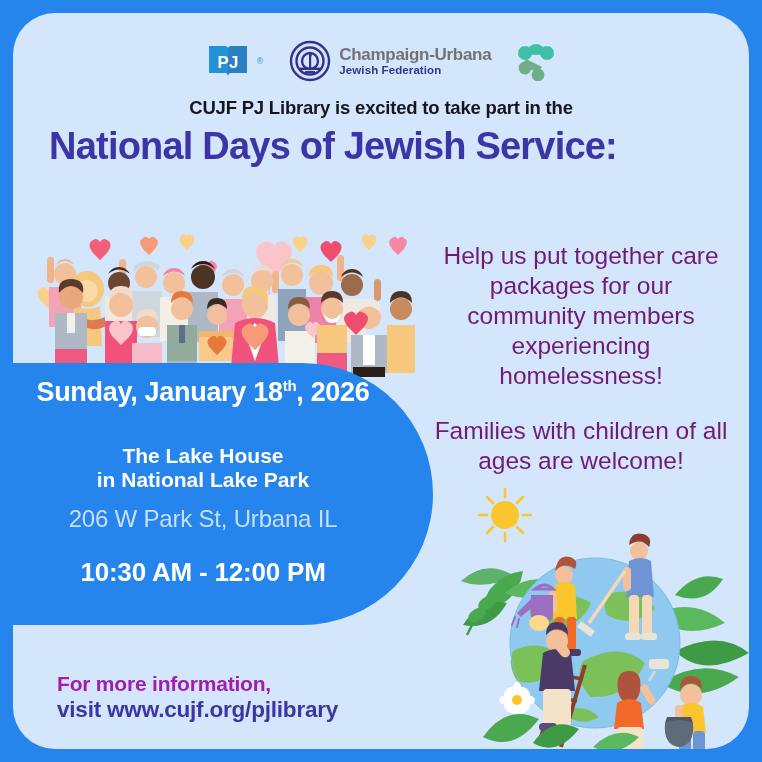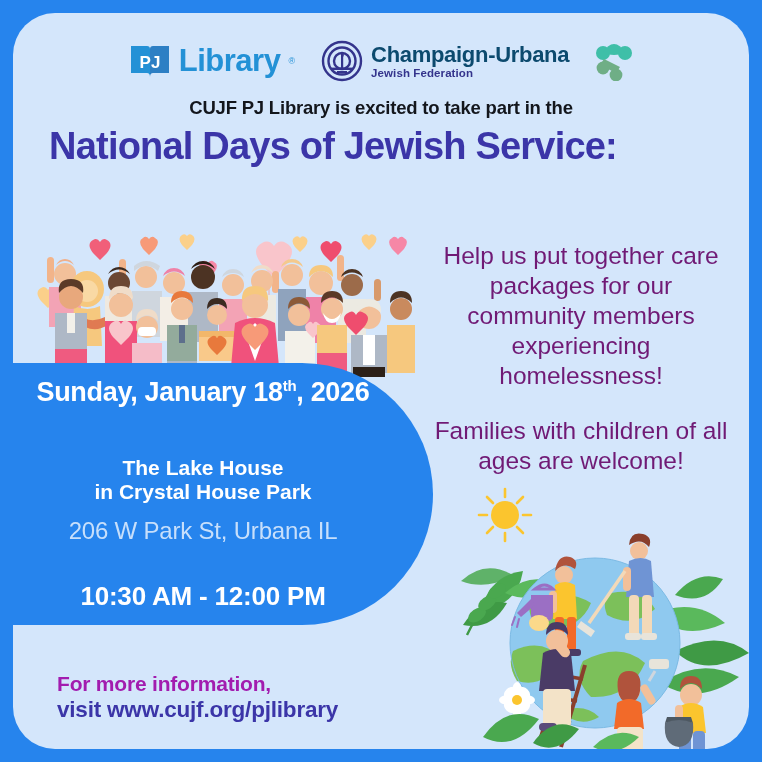--- a/index.html
+++ b/index.html
@@ -24,21 +24,21 @@
   }
   .logo{display:flex;align-items:center;gap:8px;}
 
   .pj-mark{width:42px;height:42px;position:relative;text-align:center;}
   .pj-text{font-size:31px;font-weight:700;color:#2391d6;letter-spacing:-.5px;
            font-family:"Liberation Sans",sans-serif;}
   .pj-reg{font-size:9px;color:#2391d6;vertical-align:super;}
 
   .cu-mark{width:42px;height:42px;}
   .cu-lines{display:flex;flex-direction:column;line-height:1.05;}
-  .cu-l1{font-size:22px;font-weight:700;color:#0c4a6e;letter-spacing:-.3px;}
+  .cu-l1{font-size:17px;font-weight:700;color:#737373;letter-spacing:-.3px;}
   .cu-l2{font-size:11.5px;font-weight:600;color:#34348c;letter-spacing:.1px;}
 
   .rtw-mark{width:38px;height:40px;}
   .rtw-lines{display:flex;flex-direction:column;line-height:1.03;}
   .rtw-l{font-size:16.5px;font-weight:800;color:#16181d;letter-spacing:-.3px;}
 
   
   .eyebrow{
     position:absolute;top:84px;left:0;width:736px;text-align:center;
     font-size:18.5px;font-weight:700;color:#13161c;letter-spacing:-.2px;
@@ -65,26 +65,26 @@
 
   
   .card{
     position:absolute;left:-40px;top:350px;width:460px;height:262px;
     background:#2684ed;border-radius:0 131px 131px 0;
     color:#fff;
   }
   .card-inner{
     position:absolute;left:40px;top:0;width:380px;height:262px;
     display:flex;flex-direction:column;align-items:center;
-    padding-top:14px;box-sizing:border-box;gap:12px;
+    padding-top:14px;box-sizing:border-box;
   }
   .c-date{font-size:27px;font-weight:600;letter-spacing:-.3px;}
   .c-date sup{font-size:15px;}
   .c-venue{margin-top:36px;font-size:21px;font-weight:700;line-height:1.12;text-align:center;}
-  .c-addr{margin-top:2px;font-size:24px;font-weight:400;color:#c7dffb;letter-spacing:-.2px;}
+  .c-addr{margin-top:14px;font-size:24px;font-weight:400;color:#c7dffb;letter-spacing:-.2px;}
   .c-time{margin-top:24px;font-size:26px;font-weight:600;letter-spacing:-.2px;}
 
   
   .globe{position:absolute;left:430px;top:462px;width:306px;height:274px;}
 
   
   .footer{
     position:absolute;left:44px;top:658px;width:420px;line-height:1.2;
   }
   .f1{font-size:21px;font-weight:700;color:#a21caf;letter-spacing:-.2px;}
@@ -99,21 +99,20 @@
     <div class="logos">
 
       <div class="logo">
         <span class="pj-mark">
           <svg viewBox="0 0 42 42" width="42" height="42">
             <path d="M2 6 h16 q3 0 3 3 v28 q0-4-3-4 H2 Z" fill="#2391d6"></path>
             <path d="M40 6 H24 q-3 0-3 3 v28 q0-4 3-4 h16 Z" fill="#2d7fc4"></path>
             <text x="21" y="28" font-family="Liberation Sans,sans-serif" font-size="17" font-weight="700" fill="#ffffff" text-anchor="middle">PJ</text>
           </svg>
         </span>
-        <span class="pj-text">Library</span>
         <span class="pj-reg">®</span>
       </div>
 
       <div class="logo">
         <span class="cu-mark">
           <svg viewBox="0 0 42 42" width="42" height="42">
             <circle cx="21" cy="21" r="19" fill="none" stroke="#34348c" stroke-width="2.4"></circle>
             <circle cx="21" cy="21" r="13.5" fill="none" stroke="#34348c" stroke-width="2.4"></circle>
             <circle cx="21" cy="21" r="8" fill="none" stroke="#34348c" stroke-width="2.4"></circle>
             <rect x="20" y="13" width="2.2" height="16" fill="#34348c"></rect>
@@ -290,21 +289,21 @@
       </svg>
     </div>
 
     <div class="card">
       <div class="card-inner">
         <div class="c-date">
           <span>Sunday, January 18</span><sup>th</sup><span>, 2026</span>
         </div>
         <div class="c-venue">
           <div>The Lake House</div>
-          <div>in Crystal House Park</div>
+          <div>in National Lake Park</div>
         </div>
         <div class="c-addr">206 W Park St, Urbana IL</div>
         <div class="c-time">10:30 AM - 12:00 PM</div>
       </div>
     </div>
 
     <div class="globe">
       <svg viewBox="0 0 306 274" width="306" height="274">
 
         <g>

